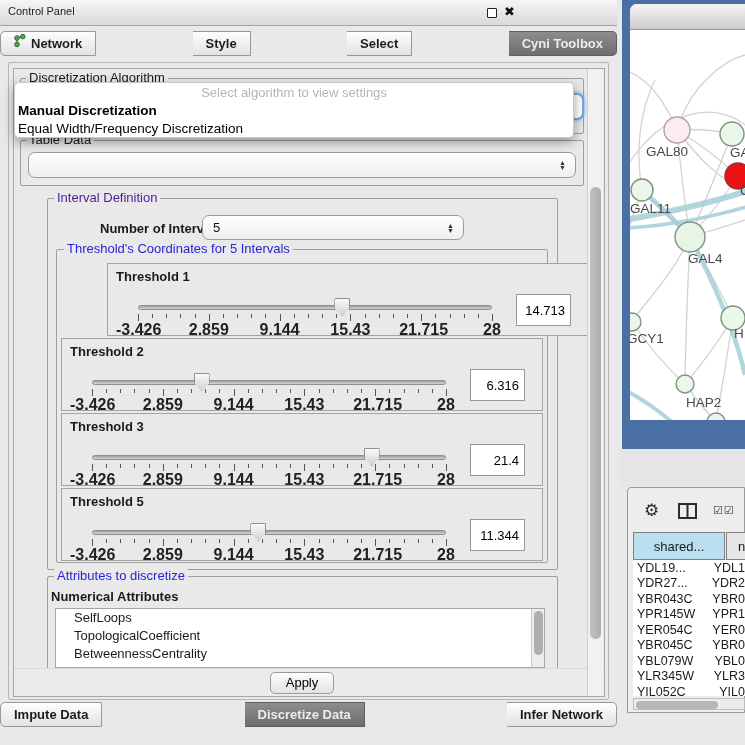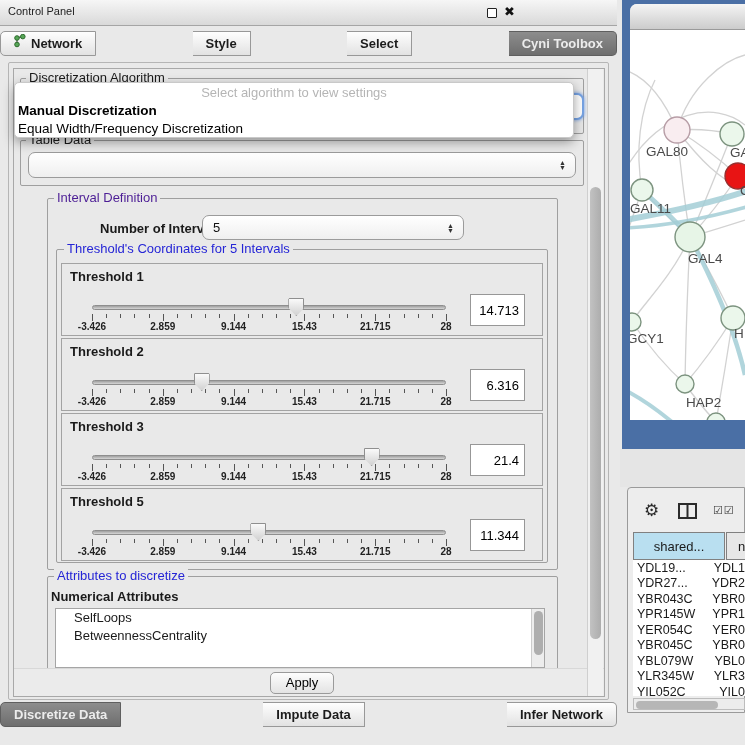--- a/index.html
+++ b/index.html
@@ -57,21 +57,21 @@
 
   
   .thr-card { position:absolute; left:61px; width:482px; height:73px; border:1px solid #a3a3a3; background:#e9e9e9; }
   .thr-title { position:absolute; left:8px; top:5px; font-weight:bold; font-size:13px; }
   .thr-track { position:absolute; left:30px; top:41px; width:354px; height:5px; border:1px solid #8e8e8e;
     border-radius:3px; background:linear-gradient(#9f9f9f,#d6d6d6); }
   .thr-thumb { position:absolute; top:34px; width:16px; height:18px;
     background:linear-gradient(#fafafa,#d2d2d2); border:1px solid #8f8f8f;
     clip-path:polygon(6% 0,94% 0,100% 8%,100% 55%,50% 100%,0 55%,0 8%); }
   .tick { position:absolute; width:1px; background:#555; }
-  .ticklabel { position:absolute; top:57px; width:44px; text-align:center; font-size:10px; font-weight:700; color:#222; }
+  .ticklabel { position:absolute; top:57px; width:44px; text-align:center; font-size:16px; font-weight:700; color:#222; }
   .thr-value { position:absolute; left:408px; top:30px; width:55px; height:32px; border:1px solid #979797;
     background:#fff; text-align:right; padding-right:5px; font-size:13px; font-family:"Liberation Sans",sans-serif; }
 
   
   #attr-list { position:absolute; left:55px; top:608px; width:490px; height:60px; background:#fff;
     border:1px solid #a5a5a5; overflow:hidden; }
   .attr-item { height:18px; line-height:18px; padding-left:18px; font-size:13px; }
   #attr-scroll { position:absolute; left:475px; top:0; width:14px; height:60px; background:#ededed; border-left:1px solid #ccc; }
   #attr-scroll-thumb { position:absolute; left:2px; top:2px; width:9px; height:44px; background:#aeaeae; border-radius:5px; }
 
@@ -174,21 +174,21 @@
     <span>5</span>
     <span class="arrows">
         <span>▲</span>
         <span>▼</span>
       </span>
   </div>
 
   <div class="groupbox" style="left:56px; top:249px; width:492px; height:314px;"></div>
   <span class="grouplabel" style="left:64px; top:242px; color:#2525d6;">Threshold's Coordinates for 5 Intervals</span>
   <div id="threshold-cards">
-      <div class="thr-card" style="top: 263px;">
+      <div class="thr-card" style="top: 263px; margin-left: 46px;">
         <div class="thr-title">Threshold 1</div>
         <div class="thr-track"></div>
         <div class="thr-thumb" style="left: 226.328px;"></div>
         <div class="tick" style="left: 30px; top: 50px; height: 7px;"></div>
         <div class="tick" style="left: 44.16px; top: 50px; height: 4px;"></div>
         <div class="tick" style="left: 58.32px; top: 50px; height: 4px;"></div>
         <div class="tick" style="left: 72.48px; top: 50px; height: 4px;"></div>
         <div class="tick" style="left: 86.64px; top: 50px; height: 4px;"></div>
         <div class="tick" style="left: 100.8px; top: 50px; height: 7px;"></div>
         <div class="tick" style="left: 114.96px; top: 50px; height: 4px;"></div>
@@ -334,40 +334,41 @@
         <input class="thr-value" value="11.344" style="">
       </div>
     </div>
 
   <div class="groupbox" style="left:47px; top:576px; width:511px; height:100px;"></div>
   <span class="grouplabel" style="left:54px; top:569px; color:#2525d6;">Attributes to discretize</span>
   <span class="abs" style="left:51px; top:589px; font-weight:bold;">Numerical Attributes</span>
   <div id="attr-list">
     <div id="attr-items">
         <div class="attr-item">SelfLoops</div>
+        <div class="attr-item">TopologicalCoefficient</div>
         <div class="attr-item">BetweennessCentrality</div>
       </div>
     <div id="attr-scroll">
       <div id="attr-scroll-thumb"></div>
     </div>
   </div>
 
   <div id="apply-strip"></div>
   <button id="apply-btn">Apply</button>
 
   <div id="main-scroll">
     <div id="main-scroll-thumb"></div>
   </div>
 
   <div id="bottom-tabs" class="tabstrip">
+      <div class="tab">
+        <span>Impute Data</span>
+      </div>
       <div class="tab selected">
         <span>Discretize Data</span>
-      </div>
-      <div class="tab">
-        <span>Impute Data</span>
       </div>
       <div class="tab">
         <span>Infer Network</span>
       </div>
     </div>
 </div>
 
 <div id="net-window">
   <div id="net-titlebar" style="left:8px; top:4px;">
     <span class="tlight" style="left:16px; background:#ee6a5f; border:1px solid #ce5347;"></span>

